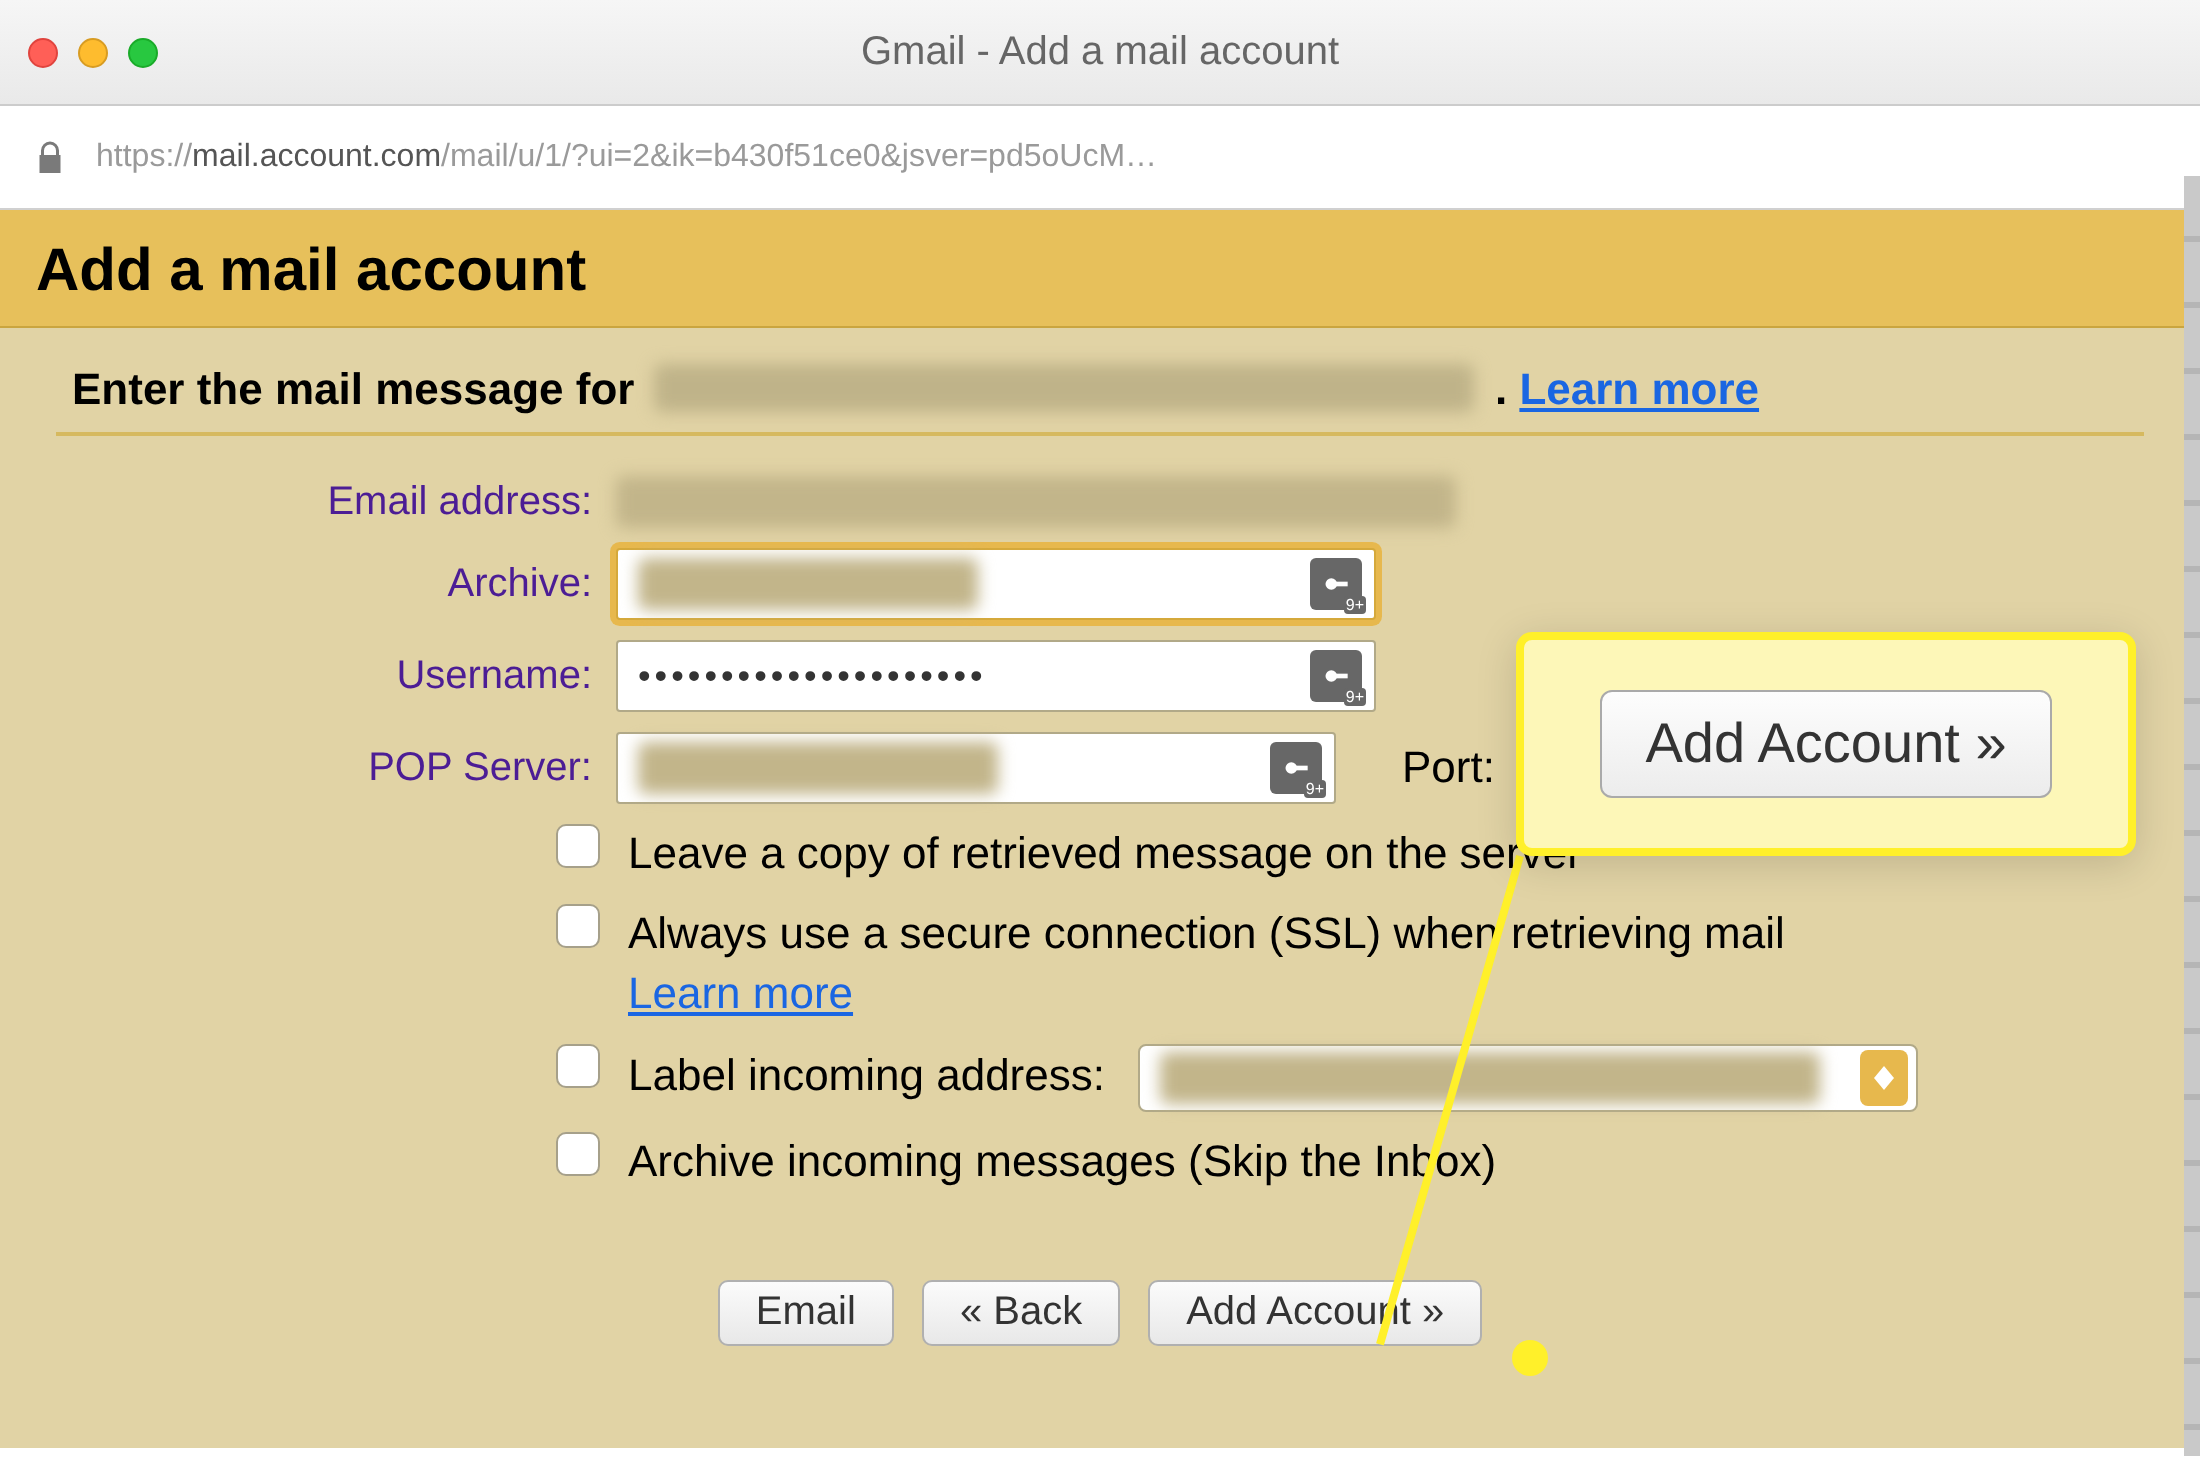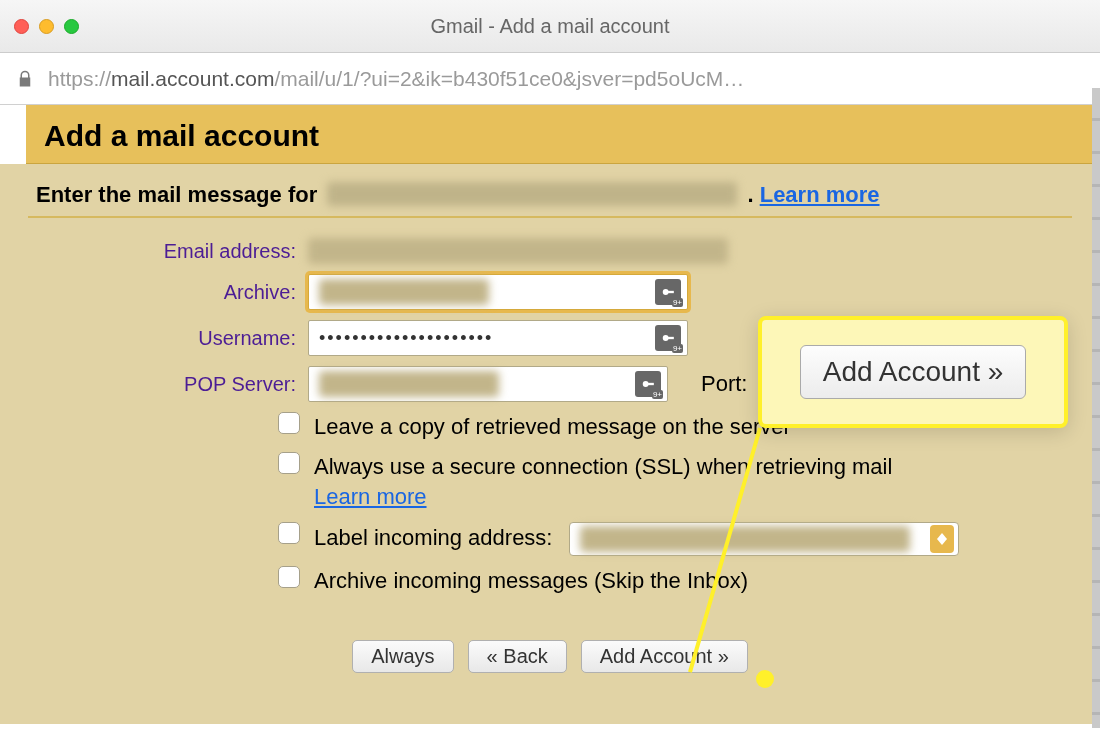--- a/index.html
+++ b/index.html
@@ -9,27 +9,27 @@
   
   .titlebar { height:53px; background:linear-gradient(#f6f6f6,#e9e9e9); border-bottom:1px solid #ccc; display:flex; align-items:center; position:relative; }
   .traffic { display:flex; gap:10px; margin-left:14px; }
   .dot { width:15px; height:15px; border-radius:50%; }
   .dot.red   { background:#ff5f57; border:1px solid #e0443e; }
   .dot.yellow{ background:#febc2e; border:1px solid #d89c22; }
   .dot.green { background:#28c840; border:1px solid #1aab29; }
   .title { position:absolute; left:0; right:0; text-align:center; color:#666; font-size:20px; }
 
   
-  .urlbar { height:52px; background:#fff; border-bottom:1px solid #d0d0d0; display:flex; align-items:center; padding:0 16px; font-size:21px; color:#9a9a9a; white-space:nowrap; overflow:hidden; }
+  .urlbar { height:52px; background:#fff; border-bottom:1px solid #d0d0d0; display:flex; align-items:center; padding:0 16px; font-size:16px; color:#9a9a9a; white-space:nowrap; overflow:hidden; }
   .lock { width:18px; height:22px; margin-right:14px; flex-shrink:0; }
   .lock svg { width:100%; height:100%; display:block; }
   .urlbar .host { color:#555; }
 
   
-  .yellowhead { background:#e7c05b; padding:14px 18px 10px; border-bottom:1px solid #caa53f;margin-left:26px; }
+  .yellowhead { background:#e7c05b; padding:14px 18px 10px; border-bottom:1px solid #caa53f; }
   .yellowhead h1 { margin:0; font-size:30px; font-weight:700; color:#000; }
 
   
   .panel { background:#e1d3a5; padding:18px 28px 40px; min-height:560px; position:relative; }
   .instr { font-size:22px; font-weight:700; color:#000; margin:0 0 6px 8px; }
   .instr .blur { display:inline-block; vertical-align:-4px; width:410px; height:24px; background:#bfb389; border-radius:4px; filter:blur(4px); margin:0 4px; }
   .learn { color:#1a66e2; font-weight:700; text-decoration:underline; }
   .hr { height:2px; background:#d6b95f; margin:8px 0 20px; }
 
   .row { display:flex; align-items:center; margin:10px 0; }
@@ -202,21 +202,21 @@
       </span>
     </div>
   </div>
 
   <div class="cbrow">
     <div class="cb"></div>
     <div class="txt">Archive incoming messages (Skip the Inbox)</div>
   </div>
 
   <div class="btnrow">
-    <button class="btn">Always</button>
+    <button class="btn">Email</button>
     <button class="btn">« Back</button>
     <button class="btn">Add Account »</button>
   </div>
 
 </div>
 
 <div class="callout">
   <div class="bigbtn">Add Account »</div>
 </div>
 <div class="leader"></div>

